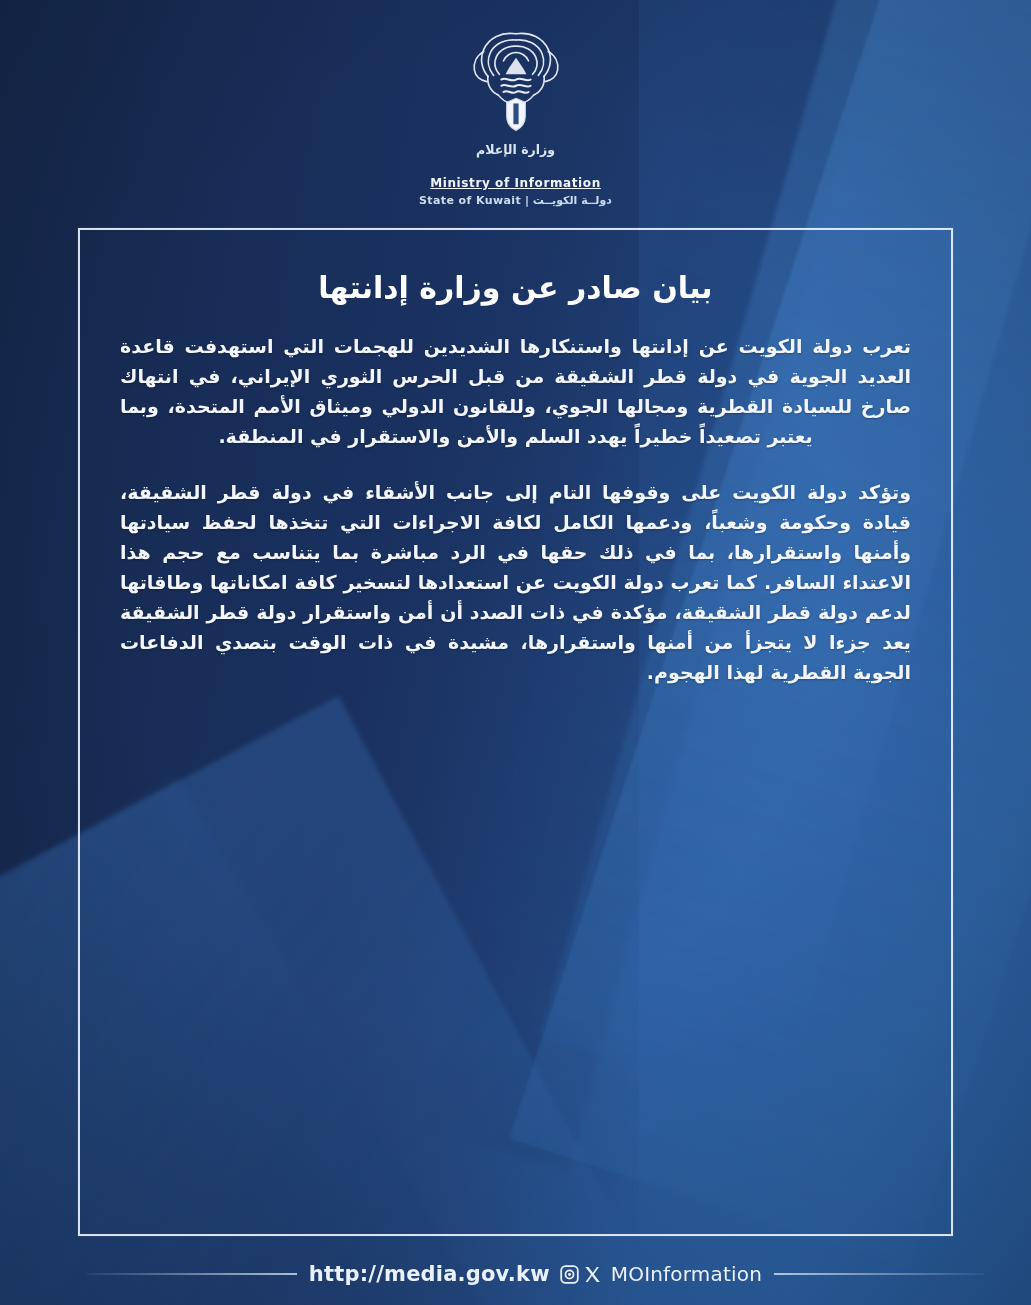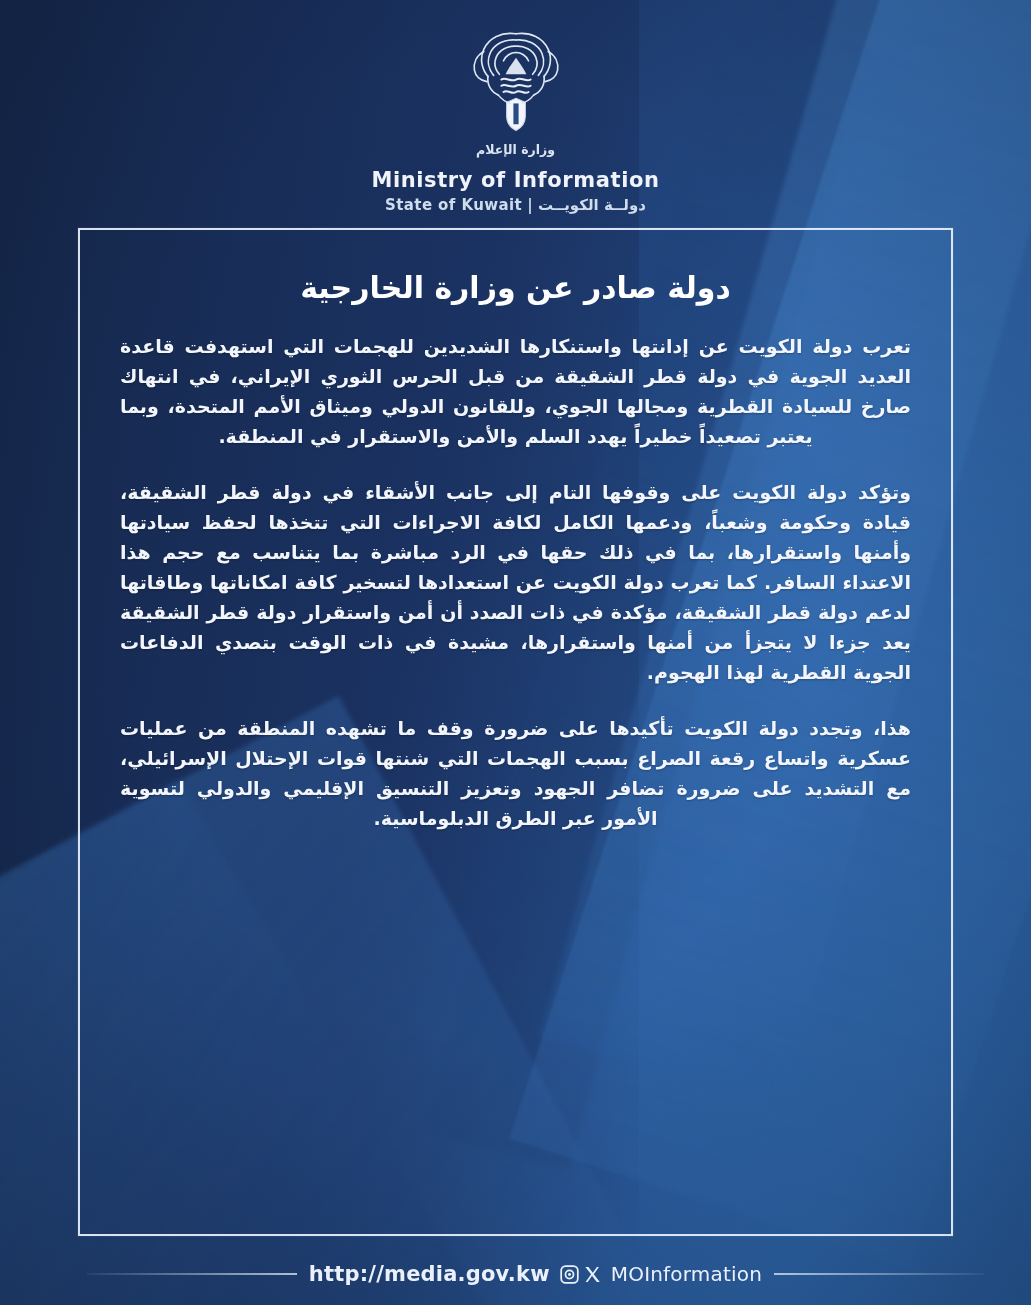--- a/index.html
+++ b/index.html
@@ -97,28 +97,29 @@
     color: #e8edf5;
     line-height: 1.25;
   }
   .logo-ar {
     font-size: 12.5px;
     font-weight: 700;
     letter-spacing: 0.5px;
     color: #dbe4f1;
   }
   .logo-en {
-    font-size: 21px;
+    font-size: 12px;
     font-weight: 700;
     letter-spacing: 0.6px;
     color: #f0f4fa;
-    margin-top: 9px;
+    margin-top: 18px;
+    text-decoration: underline;
   }
   .logo-sub {
-    font-size: 15px;
+    font-size: 11px;
     font-weight: 700;
     letter-spacing: 0.4px;
     color: #cfdcec;
     margin-top: 3px;
     direction: rtl;
   }
 
   
   .card {
     position: absolute;
@@ -254,25 +255,24 @@
     </svg>
 
     <div class="logo-text">
       <div class="logo-ar">وزارة الإعلام</div>
       <div class="logo-en">Ministry of Information</div>
       <div class="logo-sub">دولــة الكويــت | State of Kuwait</div>
     </div>
   </div>
 
   <div class="card">
-    <h1 class="card-title">دولة صادر عن وزارة الخارجية</h1>
+    <h1 class="card-title">بيان صادر عن وزارة إدانتها</h1>
 
     <p class="body-text p1">تعرب دولة الكويت عن إدانتها واستنكارها الشديدين للهجمات التي استهدفت قاعدة العديد الجوية في دولة قطر الشقيقة من قبل الحرس الثوري الإيراني، في انتهاك صارخ للسيادة القطرية ومجالها الجوي، وللقانون الدولي وميثاق الأمم المتحدة، وبما يعتبر تصعيداً خطيراً يهدد السلم والأمن والاستقرار في المنطقة.</p>
     <p class="body-text p2">وتؤكد دولة الكويت على وقوفها التام إلى جانب الأشقاء في دولة قطر الشقيقة، قيادة وحكومة وشعباً، ودعمها الكامل لكافة الاجراءات التي تتخذها لحفظ سيادتها وأمنها واستقرارها، بما في ذلك حقها في الرد مباشرة بما يتناسب مع حجم هذا الاعتداء السافر. كما تعرب دولة الكويت عن استعدادها لتسخير كافة امكاناتها وطاقاتها لدعم دولة قطر الشقيقة، مؤكدة في ذات الصدد أن أمن واستقرار دولة قطر الشقيقة يعد جزءا لا يتجزأ من أمنها واستقرارها، مشيدة في ذات الوقت بتصدي الدفاعات الجوية القطرية لهذا الهجوم.</p>
-    <p class="body-text p3 last">هذا، وتجدد دولة الكويت تأكيدها على ضرورة وقف ما تشهده المنطقة من عمليات عسكرية واتساع رقعة الصراع بسبب الهجمات التي شنتها قوات الإحتلال الإسرائيلي، مع التشديد على ضرورة تضافر الجهود وتعزيز التنسيق الإقليمي والدولي لتسوية الأمور عبر الطرق الدبلوماسية.</p>
   </div>
 
   <div class="footer">
     <div class="rule left"></div>
 
     <div class="footer-center">
       <span class="footer-url">http://media.gov.kw</span>
 
       <span class="social">
         <svg width="21" height="21" viewBox="0 0 24 24" aria-hidden="true">

